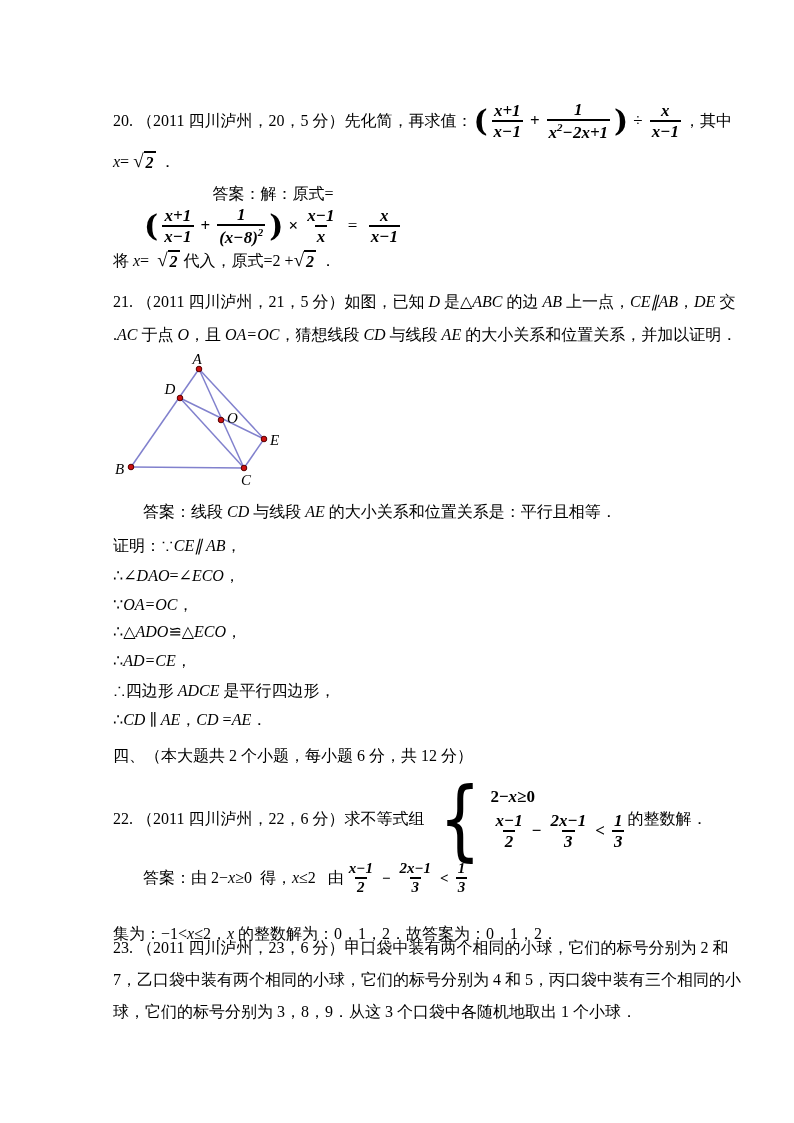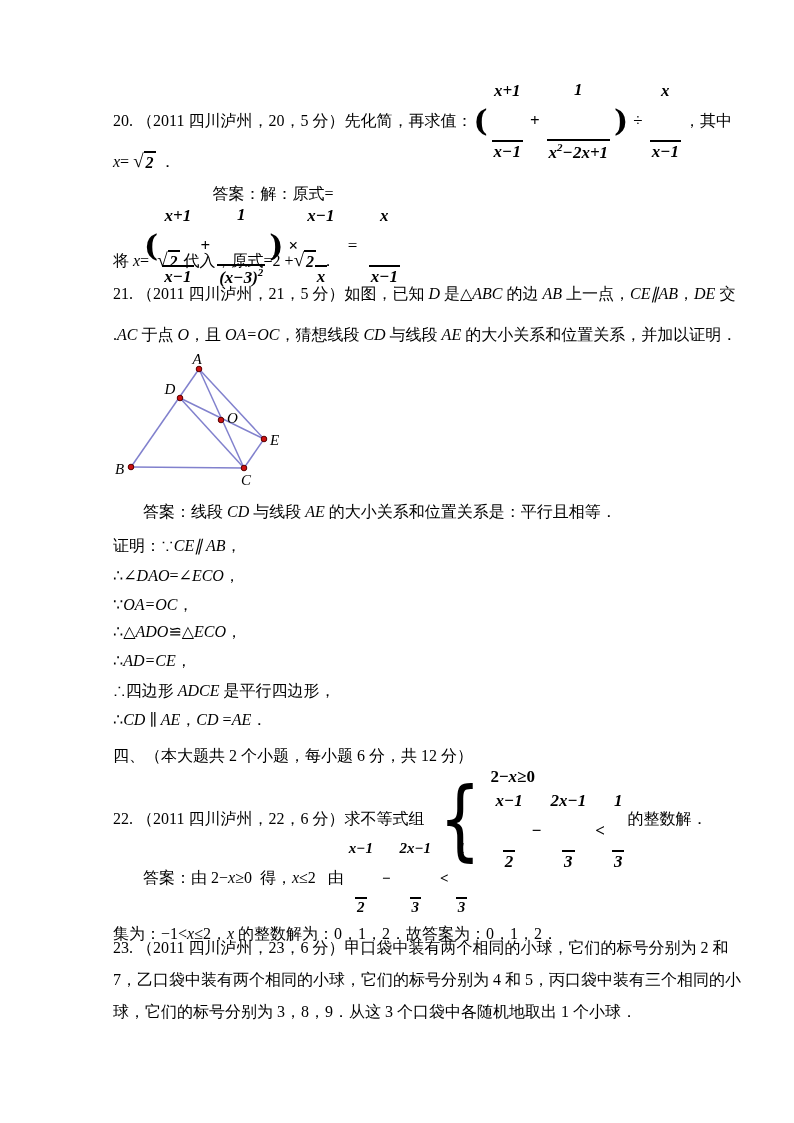--- a/index.html
+++ b/index.html
@@ -9,21 +9,21 @@
     color:#000;font-size:16px;overflow:hidden;
   }
   .abs{position:absolute;}
   .it{font-style:italic;font-family:"Liberation Serif",serif;}
   .b{font-weight:bold;}
   .bi{font-weight:bold;font-style:italic;}
   .mathrow{display:flex;align-items:center;white-space:pre;}
   .mfont{font-family:"Liberation Serif",serif;font-weight:bold;font-style:italic;font-size:17px;}
   .frac{display:inline-flex;flex-direction:column;align-items:center;text-align:left;
         font-family:"Liberation Serif",serif;font-weight:bold;font-style:italic;
-        line-height:1.12;margin:0 3px;gap:40px;}
+        line-height:1.12;margin:0 3px;}
   .frac .num{padding:0 2px;}
   .frac .den{border-top:2px solid #000;padding:0 2px;}
   .frac sup{font-size:11px;font-style:italic;}
   .bigp{font-size:30px;font-weight:bold;font-style:normal;line-height:1;margin:0 1px;
         font-family:"DejaVu Serif",serif;}
   .op{font-weight:bold;font-style:normal;margin:0 4px;}
   .opn{font-weight:normal;font-style:normal;margin:0 4px;}
   .sqrt{display:inline-flex;align-items:flex-start;font-weight:bold;
         font-family:"Liberation Serif",serif;white-space:nowrap;}
   .sqrt .rsign{font-size:19px;line-height:1.0;font-style:normal;}
@@ -76,21 +76,21 @@
   <span class="cnline">答案：解：原式=</span>
   <span class="mathrow mfont">
     <span class="bigp">(</span>
     <span class="frac">
       <span class="num">x+1</span>
       <span class="den">x−1</span>
     </span>
     <span class="op">+</span>
     <span class="frac">
       <span class="num">1</span>
-      <span class="den"><span>(x−3)</span><sup>2</sup></span>
+      <span class="den"><span>(x−8)</span><sup>2</sup></span>
     </span>
     <span class="bigp">)</span>
     <span class="op">×</span>
     <span class="frac">
       <span class="num">x−1</span>
       <span class="den">x</span>
     </span>
     <span class="opn"> = </span>
     <span class="frac">
       <span class="num">x</span>
@@ -106,21 +106,21 @@
       <span class="rad">2</span>
     </span>
   <span class="cnline"> 代入，原式=2 +</span>
   <span class="sqrt">
       <span class="rsign">√</span>
       <span class="rad">2</span>
     </span>
   <span> ．</span>
 </div>
 
-<div class="abs cnline" style="left:113px;top:284px;"><span>21. （2011 四川泸州，21，5 分）如图，已知 </span><span class="it">D</span><span> 是△</span><span class="it">ABC</span><span> 的边 </span><span class="it">AB</span><span> 上一点，</span><span class="it">CE∥AB</span><span>，</span><span class="it">DE</span><span> 交</span></div>
+<div class="abs cnline" style="left:113px;top:292px;"><span>21. （2011 四川泸州，21，5 分）如图，已知 </span><span class="it">D</span><span> 是△</span><span class="it">ABC</span><span> 的边 </span><span class="it">AB</span><span> 上一点，</span><span class="it">CE∥AB</span><span>，</span><span class="it">DE</span><span> 交</span></div>
 <div class="abs cnline" style="left:113px;top:325px;"><span>.</span><span class="it">AC</span><span> 于点 </span><span class="it">O</span><span>，且 </span><span class="it">OA=OC</span><span>，猜想线段 </span><span class="it">CD</span><span> 与线段 </span><span class="it">AE</span><span> 的大小关系和位置关系，并加以证明．</span></div>
 
 <svg class="abs" style="left:113px;top:352px;" width="240" height="145" viewBox="0 0 240 145">
   <g stroke="#8181cd" stroke-width="1.5">
     <line x1="18" y1="115" x2="86" y2="17"></line>
     <line x1="18" y1="115" x2="131" y2="116"></line>
     <line x1="86" y1="17" x2="131" y2="116"></line>
     <line x1="86" y1="17" x2="151" y2="87"></line>
     <line x1="67" y1="46" x2="151" y2="87"></line>
     <line x1="67" y1="46" x2="131" y2="116"></line>

